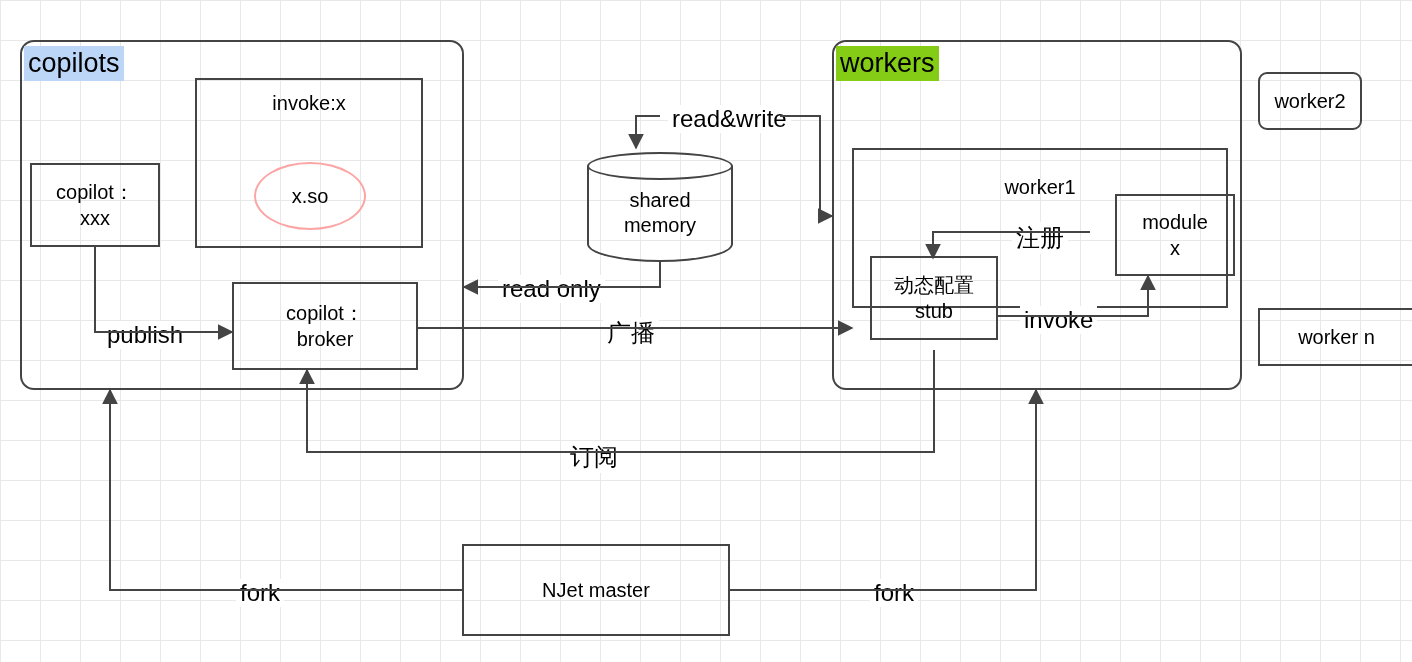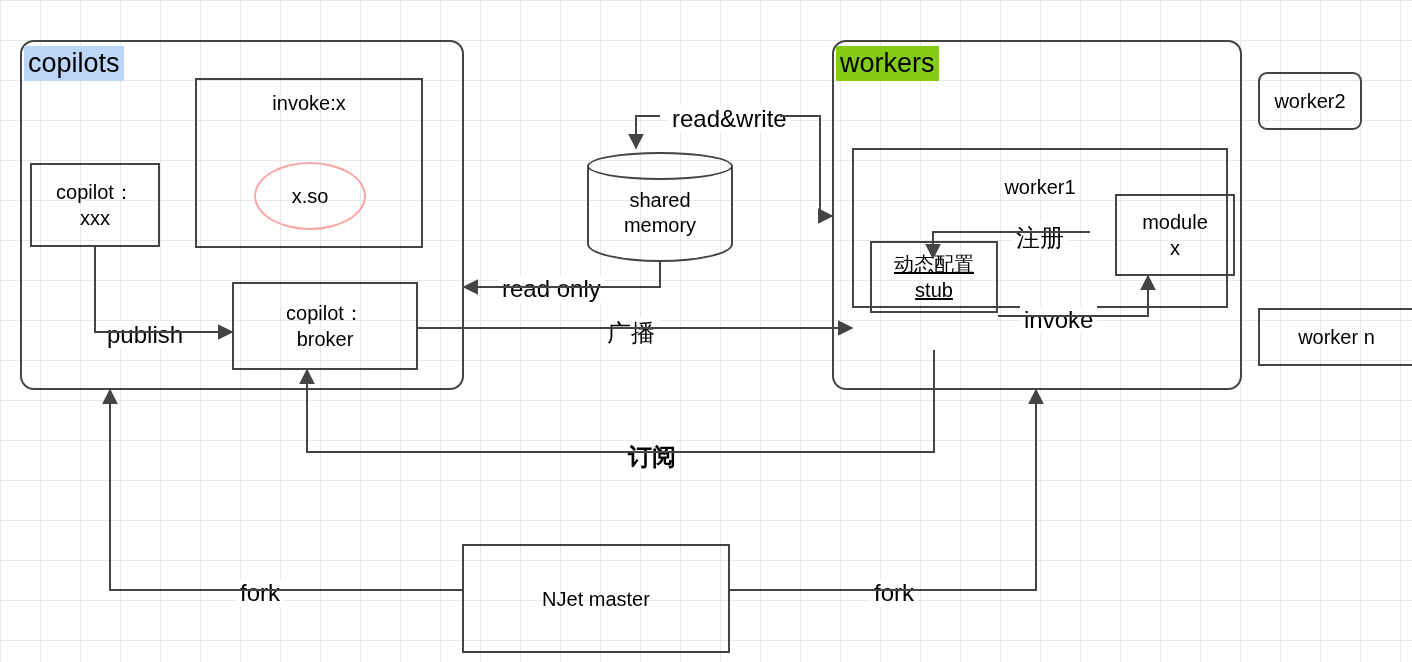--- a/index.html
+++ b/index.html
@@ -106,37 +106,37 @@
 memory</div>
 </div>
 
 <div class="box rounded" style="left:832px; top:40px; width:410px; height:350px;"></div>
 <div class="label-chip sel-cyan" style="left:836px; top:46px;">workers</div>
 
 <div class="box" style="left:852px; top:148px; width:376px; height:160px; align-items:flex-start; padding-top:24px;">
   <div>worker1</div>
 </div>
 
-<div class="box" style="left:870px; top:241px; width:128px; height:72px; white-space:pre-line;text-decoration:underline;">动态配置
+<div class="box" style="left:870px; top:256px; width:128px; height:84px; white-space:pre-line;">动态配置
 stub</div>
 
 <div class="box" style="left:1115px; top:194px; width:120px; height:82px; white-space:pre-line;">module
 x</div>
 
 <div class="box" style="left:1258px; top:72px; width:104px; height:58px;border-radius:9px;">worker2</div>
 
 <div class="box" style="left:1258px; top:308px; width:157px; height:58px;">worker n</div>
 
-<div class="box" style="left:462px; top:544px; width:268px; height:109px;">NJet master</div>
+<div class="box" style="left:462px; top:544px; width:268px; height:92px;">NJet master</div>
 
 <div class="edge-label" style="left:103px; top:321px;">publish</div>
 <div class="edge-label" style="left:498px; top:275px;">read only</div>
 <div class="edge-label" style="left:668px; top:105px;">read&amp;write</div>
 <div class="edge-label" style="left:603px; top:317px;font-family:Liberation Serif, serif;">广播</div>
-<div class="edge-label" style="left:624px; top:441px;font-weight:bold;">订阅</div>
+<div class="edge-label" style="left:566px; top:441px;">订阅</div>
 <div class="edge-label" style="left:1012px; top:222px;">注册</div>
 <div class="edge-label" style="left:1020px; top:306px;">invoke</div>
 <div class="edge-label" style="left:236px; top:579px;">fork</div>
 <div class="edge-label" style="left:870px; top:579px;">fork</div>
 
 <svg>
   <defs>
     <marker id="arrow" viewBox="0 0 10 10" refX="9" refY="5" markerWidth="8" markerHeight="8" orient="auto-start-reverse">
       <path d="M 0 0 L 10 5 L 0 10 z" fill="#444"></path>
     </marker>

